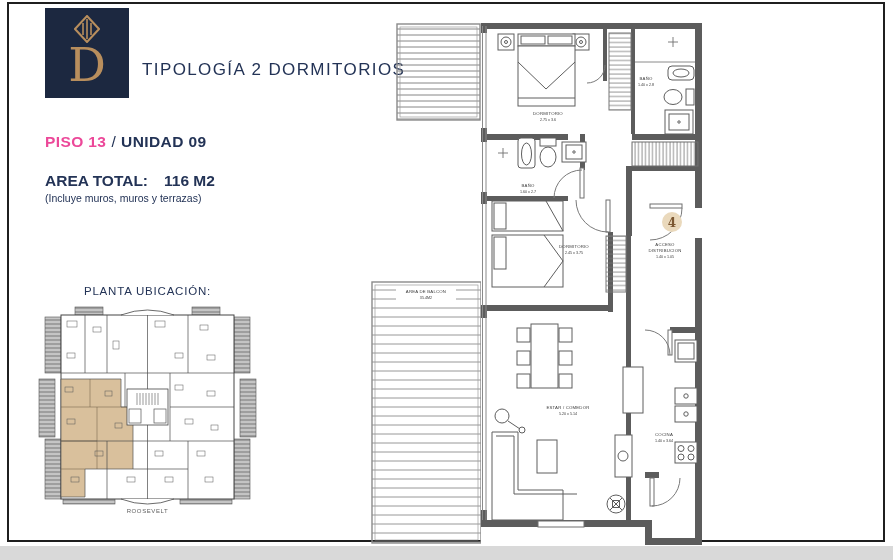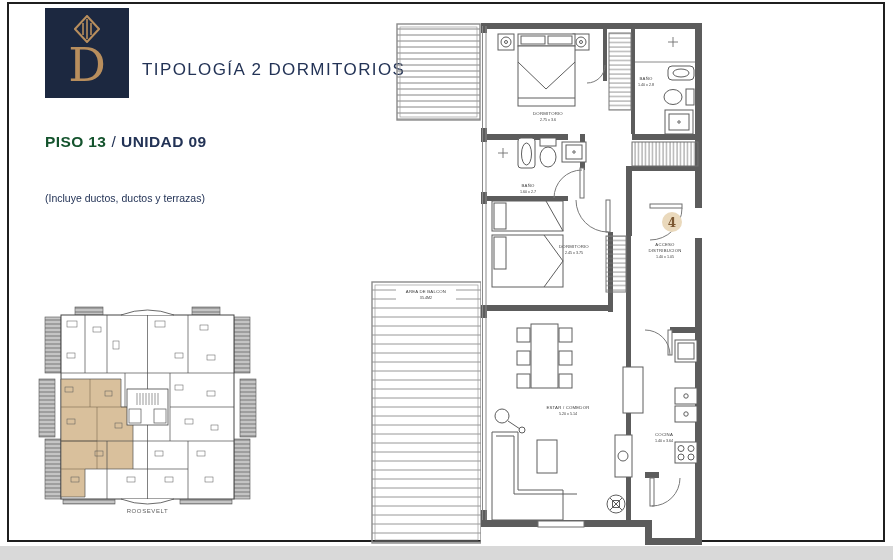--- a/index.html
+++ b/index.html
@@ -10,21 +10,21 @@
   .bottom-strip{position:absolute;left:0;top:546px;width:893px;height:14px;background:#d9d9d9;}
 
   .logo{position:absolute;left:45px;top:8px;width:84px;height:90px;background:#1c2840;
         display:flex;flex-direction:column;align-items:center;padding-top:7px;box-sizing:border-box;}
   .logo-letter{font-family:"DejaVu Serif",serif;font-size:47px;line-height:44px;color:#b88e5d;}
 
   .main-title{position:absolute;left:142px;top:60px;font-size:17px;letter-spacing:1.4px;
               color:#233356;font-weight:500;}
   .unit-line{position:absolute;left:45px;top:133px;font-size:15.5px;font-weight:bold;
              letter-spacing:.4px;color:#233356;}
-  .unit-line .gold{color:#14532d;}
+  .unit-line .gold{color:#ec4899;}
   .unit-line .sep{margin:0 5px;font-weight:normal;}
   .area-line{position:absolute;left:45px;top:172px;font-size:15.5px;font-weight:bold;color:#233356;}
   .area-line .val{margin-left:16px;}
   .area-note{position:absolute;left:45px;top:192px;font-size:10.5px;color:#233356;}
 
   .location-title{position:absolute;left:35px;top:285px;width:225px;text-align:center;
                   font-size:11.5px;letter-spacing:.8px;color:#233356;}
   .minimap{position:absolute;left:35px;top:301px;}
   .building-name{position:absolute;left:35px;top:508px;width:225px;text-align:center;
                  font-size:6px;color:#5f5f5f;letter-spacing:.6px;}
@@ -56,22 +56,26 @@
     </svg>
     <div class="logo-letter">D</div>
   </div>
 
   <div class="main-title">TIPOLOGÍA 2 DORMITORIOS</div>
 
   <div class="unit-line">
     <span class="gold">PISO 13</span><span class="sep">/</span><span>UNIDAD 09</span>
   </div>
 
-  <div class="area-note">(Incluye ductos, ductos y terrazas)</div>
-
+  <div class="area-line">
+    <span>AREA TOTAL:</span><span class="val">116 M2</span>
+  </div>
+  <div class="area-note">(Incluye muros, muros y terrazas)</div>
+
+  <div class="location-title">PLANTA UBICACIÓN:</div>
 
   <svg class="minimap" width="225" height="205" viewBox="0 0 225 205">
     <defs>
       <pattern id="pg" width="4" height="4" patternUnits="userSpaceOnUse">
         <rect width="4" height="4" fill="#9e9e9e"></rect>
         <line x1="0" y1="1" x2="4" y2="1" stroke="#ffffff" stroke-width="0.8"></line>
       </pattern>
     </defs>
     <g stroke="#555" stroke-width="0.6">
       <rect x="10" y="16" width="16" height="56" fill="url(#pg)"></rect>

